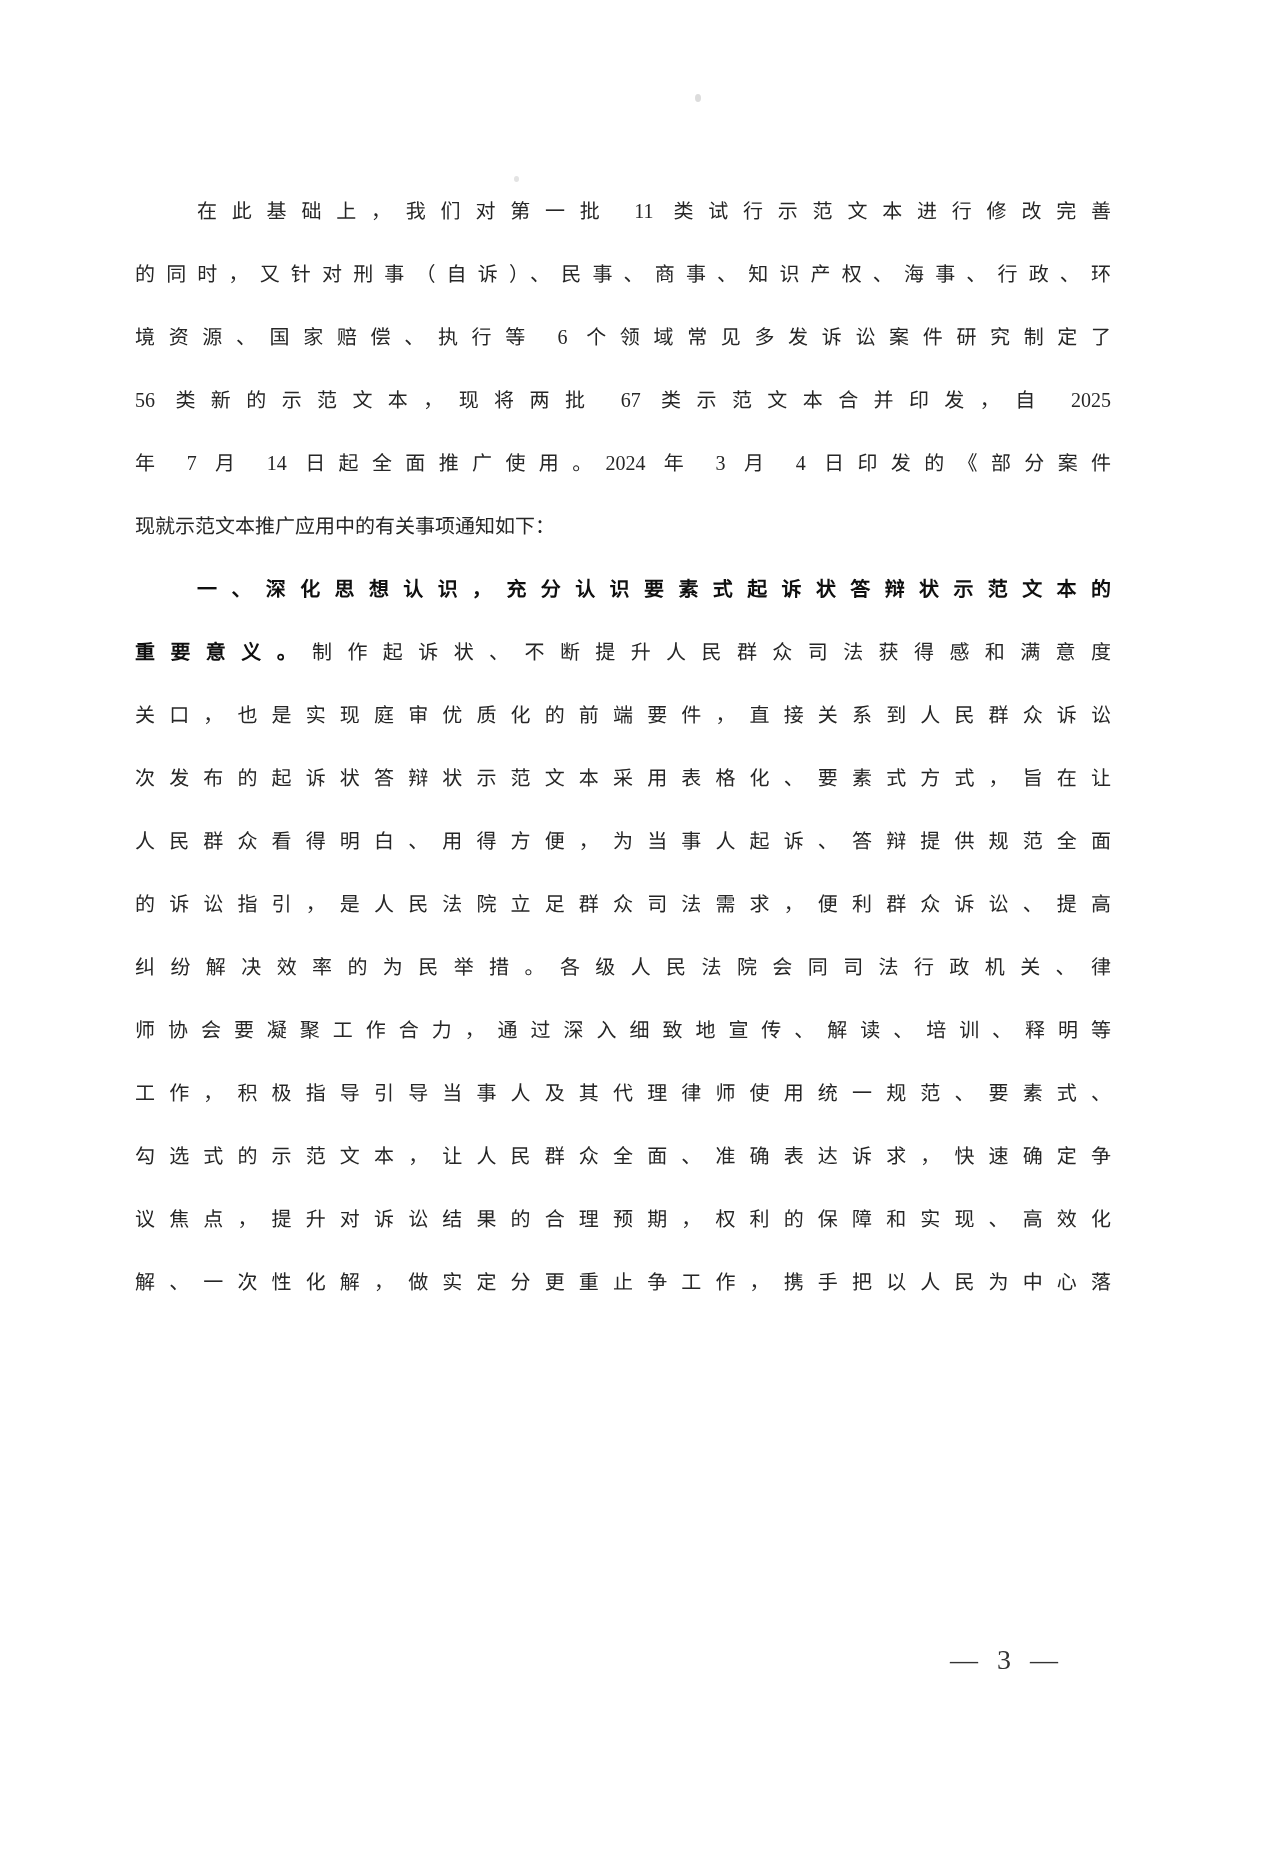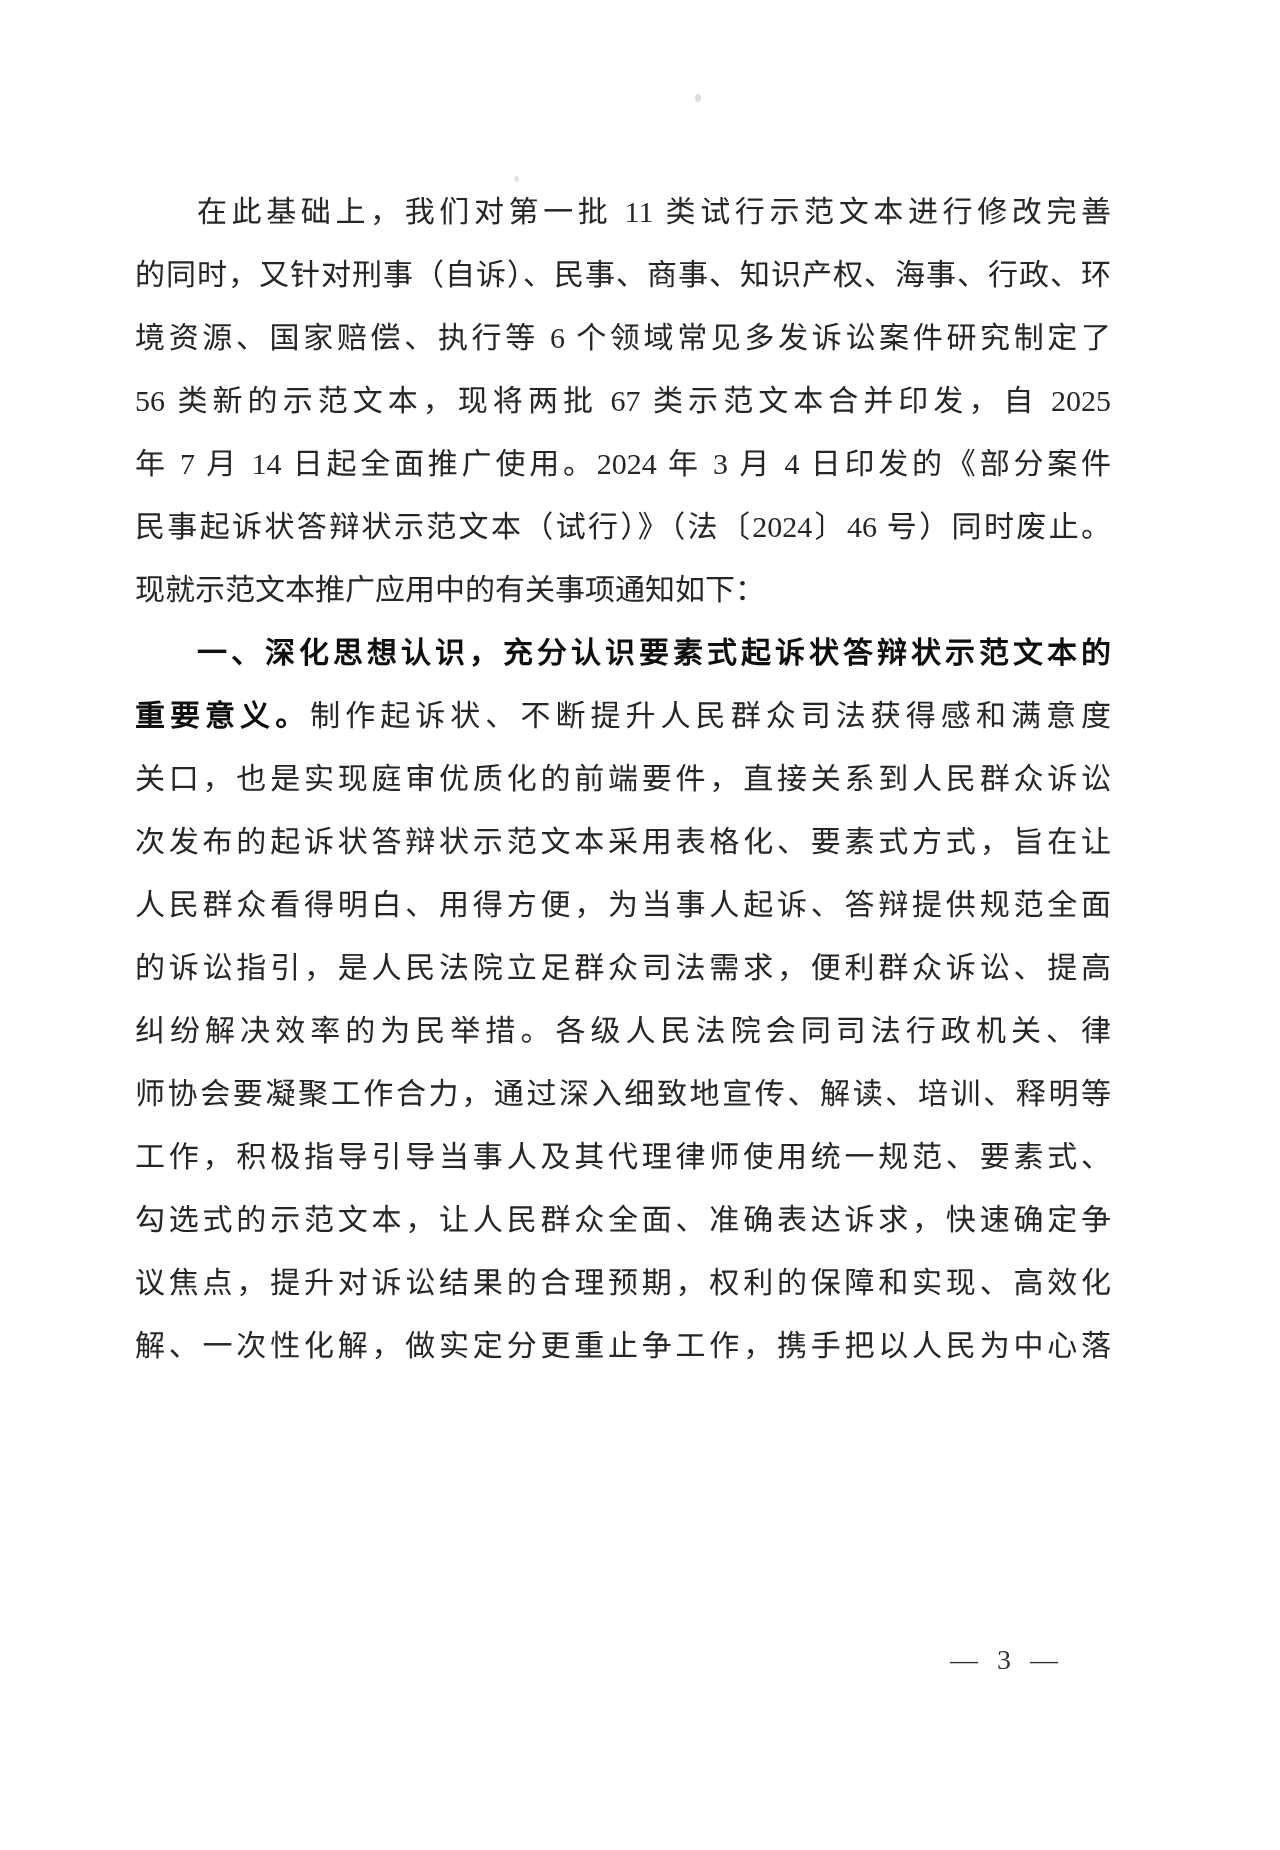--- a/index.html
+++ b/index.html
@@ -13,21 +13,21 @@
   }
   .content {
     position: absolute;
     left: 135px;
     top: 180px;
     width: 976px;
   }
   .line {
     height: 63px;
     line-height: 63px;
-    font-size: 30px;
+    font-size: 20px;
     color: #262626;
     text-align: justify;
     text-align-last: justify;
     overflow: hidden;
     word-break: break-all;
   }
   .line.indent { text-indent: 62px; }
   .line.no-justify { text-align: left; text-align-last: left; }
   .seg { color: inherit; }
   .seg.bold {
@@ -59,21 +59,20 @@
 <div class="page">
   <span class="artifact a1"></span>
   <span class="artifact a2"></span>
 
   <div class="content">
       <div class="line indent"><span class="seg">在此基础上，我们对第一批 11 类试行示范文本进行修改完善</span></div>
       <div class="line"><span class="seg">的同时，又针对刑事（自诉）、民事、商事、知识产权、海事、行政、环</span></div>
       <div class="line"><span class="seg">境资源、国家赔偿、执行等 6 个领域常见多发诉讼案件研究制定了</span></div>
       <div class="line"><span class="seg">56 类新的示范文本，现将两批 67 类示范文本合并印发，自 2025</span></div>
       <div class="line"><span class="seg">年 7 月 14 日起全面推广使用。2024 年 3 月 4 日印发的《部分案件</span></div>
-      <div class="line"><span class="seg">民事起诉状答辩状示范文本（试行）》（法〔2024〕46 号）同时废止。</span></div>
       <div class="line no-justify"><span class="seg">现就示范文本推广应用中的有关事项通知如下：</span></div>
       <div class="line indent"><span class="seg bold">一、深化思想认识，充分认识要素式起诉状答辩状示范文本的</span></div>
       <div class="line"><span class="seg bold">重要意义。</span><span class="seg">制作起诉状、不断提升人民群众司法获得感和满意度</span></div>
       <div class="line"><span class="seg">关口，也是实现庭审优质化的前端要件，直接关系到人民群众诉讼</span></div>
       <div class="line"><span class="seg">次发布的起诉状答辩状示范文本采用表格化、要素式方式，旨在让</span></div>
       <div class="line"><span class="seg">人民群众看得明白、用得方便，为当事人起诉、答辩提供规范全面</span></div>
       <div class="line"><span class="seg">的诉讼指引，是人民法院立足群众司法需求，便利群众诉讼、提高</span></div>
       <div class="line"><span class="seg">纠纷解决效率的为民举措。各级人民法院会同司法行政机关、律</span></div>
       <div class="line"><span class="seg">师协会要凝聚工作合力，通过深入细致地宣传、解读、培训、释明等</span></div>
       <div class="line"><span class="seg">工作，积极指导引导当事人及其代理律师使用统一规范、要素式、</span></div>

